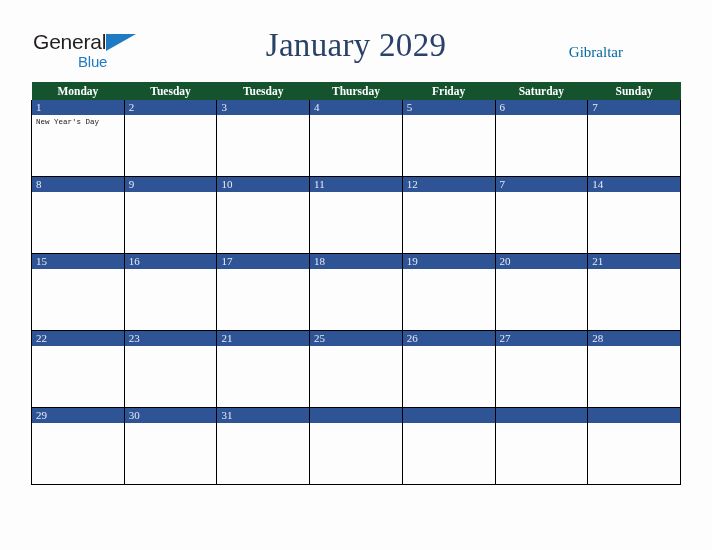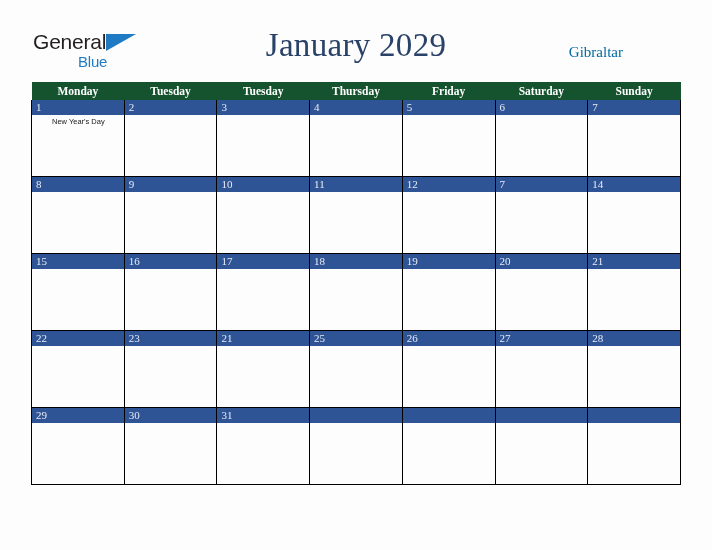--- a/index.html
+++ b/index.html
@@ -130,26 +130,25 @@
     padding: 1px 0 1px 4px;
     font-family: "Liberation Serif", serif;
     font-size: 11px;
     color: #e8ecf5;
   }
 
   .events {
     padding: 2px 3px 0 4px;
   }
   .event-text {
-    font-family: Liberation Sans, sans-serif;
+    font-family: Liberation Mono, monospace;
     font-size: 7.5px;
     color: #1a1a1a;
     line-height: 10px;
     display: block;
-    text-align: center;
   }
 </style>
 </head>
 <body>
 
 <div class="page-header">
 
   <div class="brand-logo">
     <span class="brand-line1">General</span>
     <span class="brand-triangle"></span>

